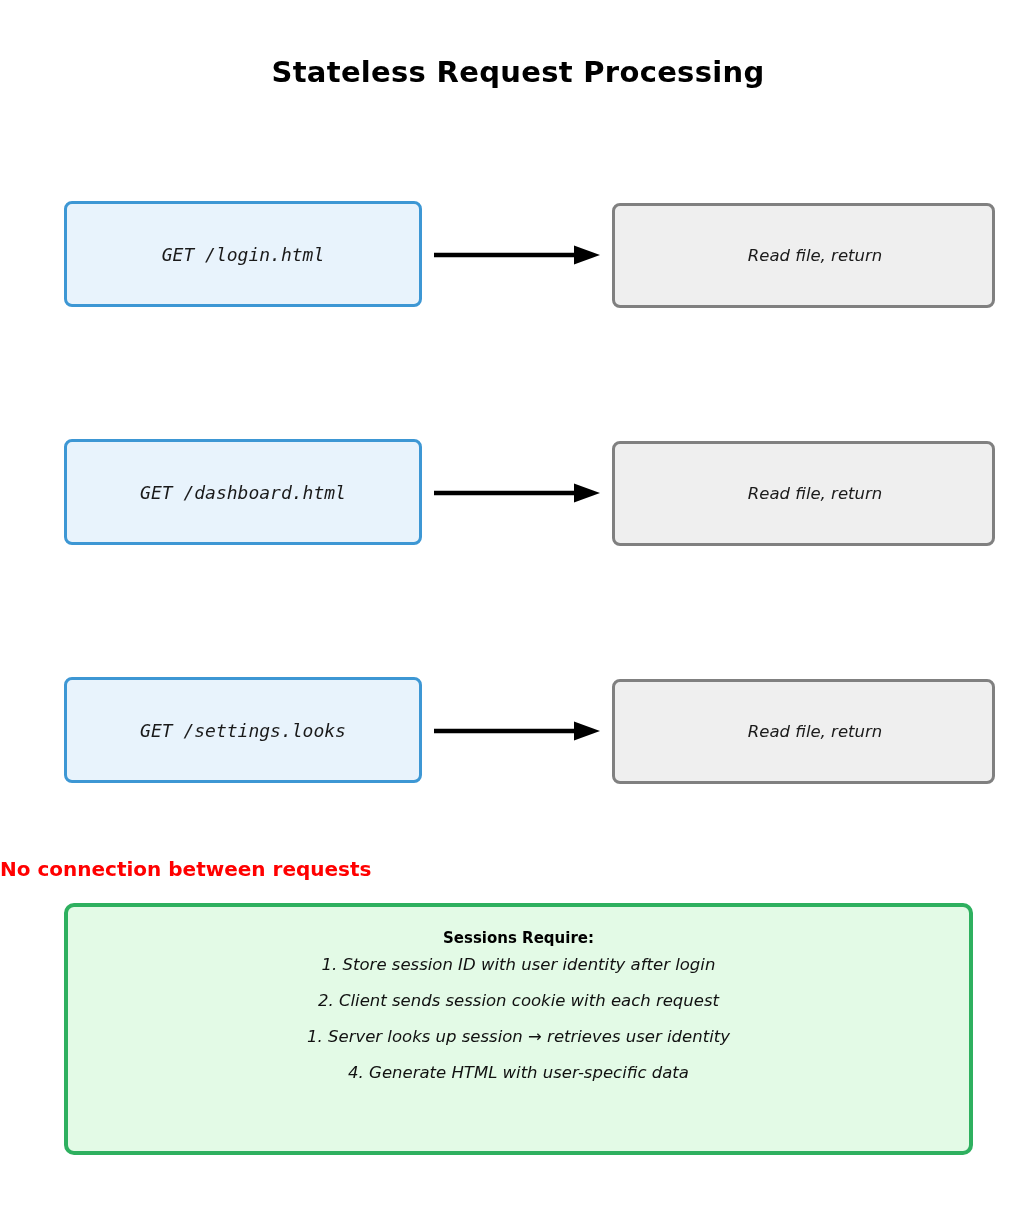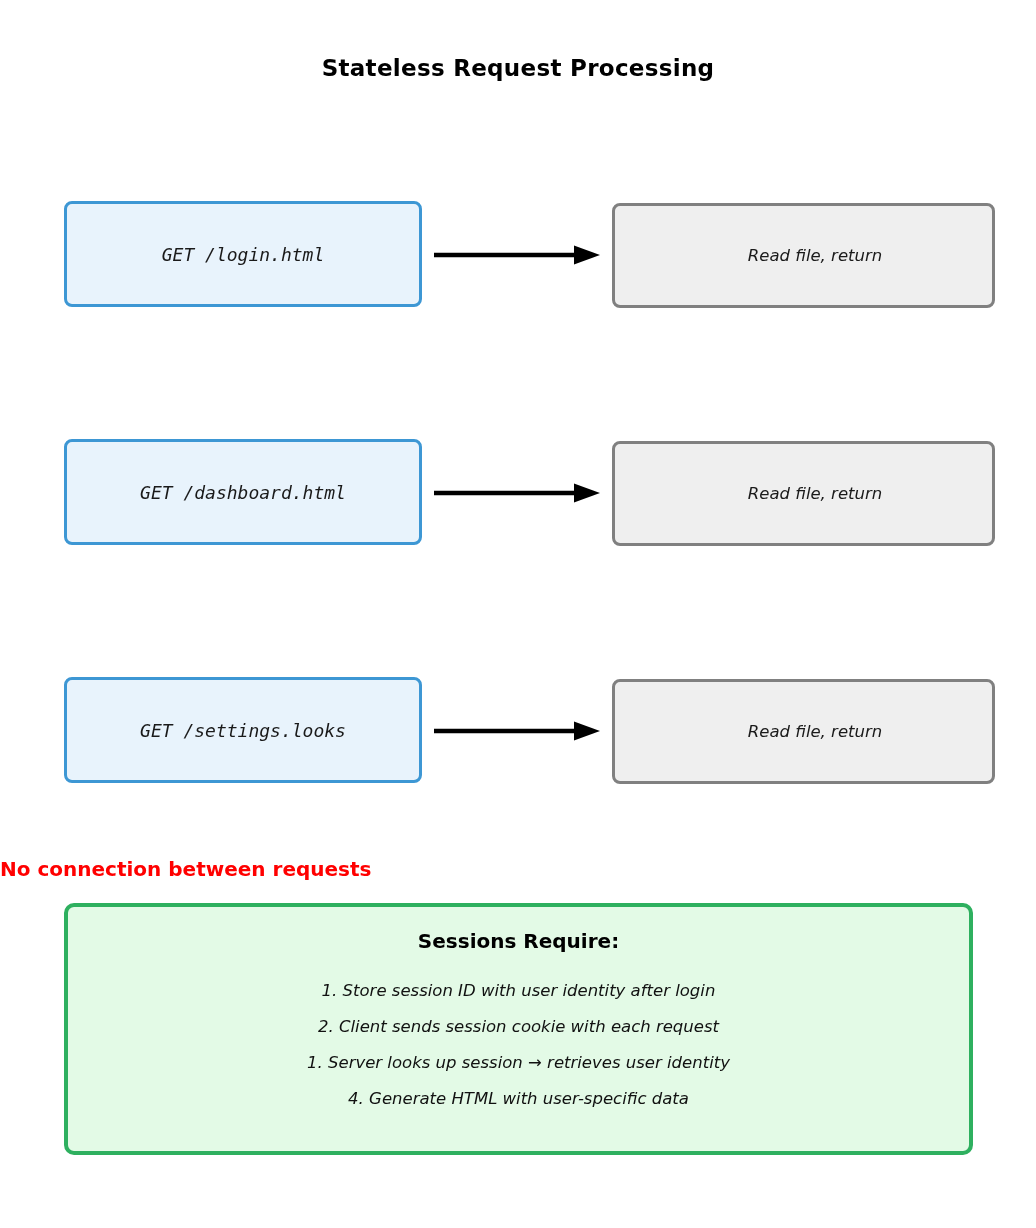--- a/index.html
+++ b/index.html
@@ -15,21 +15,21 @@
     font-family: "DejaVu Sans", sans-serif;
     color: #000000;
     overflow: hidden;
   }
   .page-title {
     position: absolute;
     top: 55px;
     left: 0;
     width: 100%;
     text-align: center;
-    font-size: 23px;
+    font-size: 29px;
     font-weight: bold;
     letter-spacing: 0.3px;
   }
   .flow-row {
     position: absolute;
     left: 0;
     width: 100%;
     height: 110px;
     font-style: italic;
   }
@@ -90,23 +90,22 @@
     top: 903px;
     width: 901px;
     height: 244px;
     background: var(--sessions-fill, #e3fae6);
     border: 4px solid var(--sessions-border, #2eb05f);
     border-radius: 10px;
     box-sizing: content-box;
   }
   .sessions-title {
     margin-top: 22px;
-    margin-bottom: 20px;
     text-align: center;
-    font-size: 20px;
+    font-size: 15px;
     font-weight: bold;
     color: #000000;
   }
   .sessions-list {
     display: flex;
     flex-direction: column;
     font-style: italic;
   }
   .session-item {
     text-align: center;

